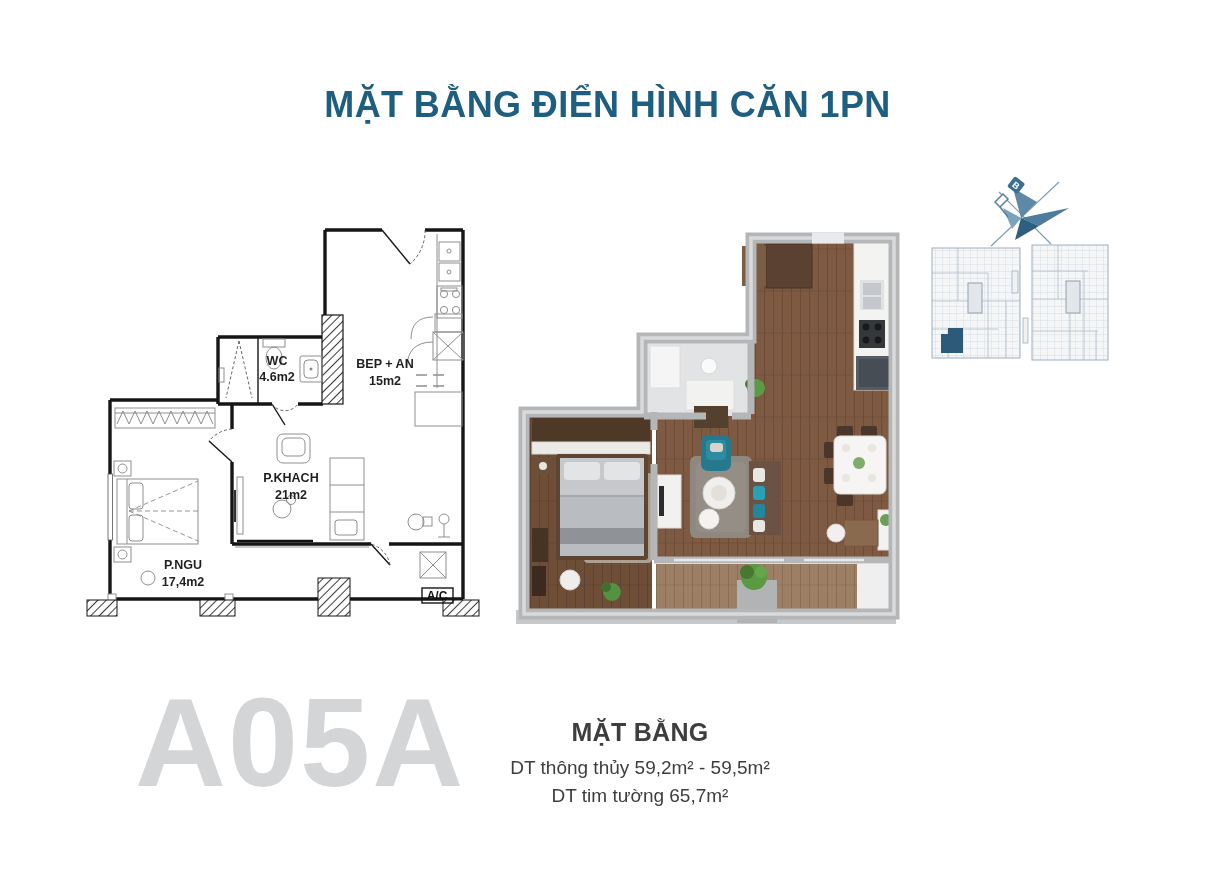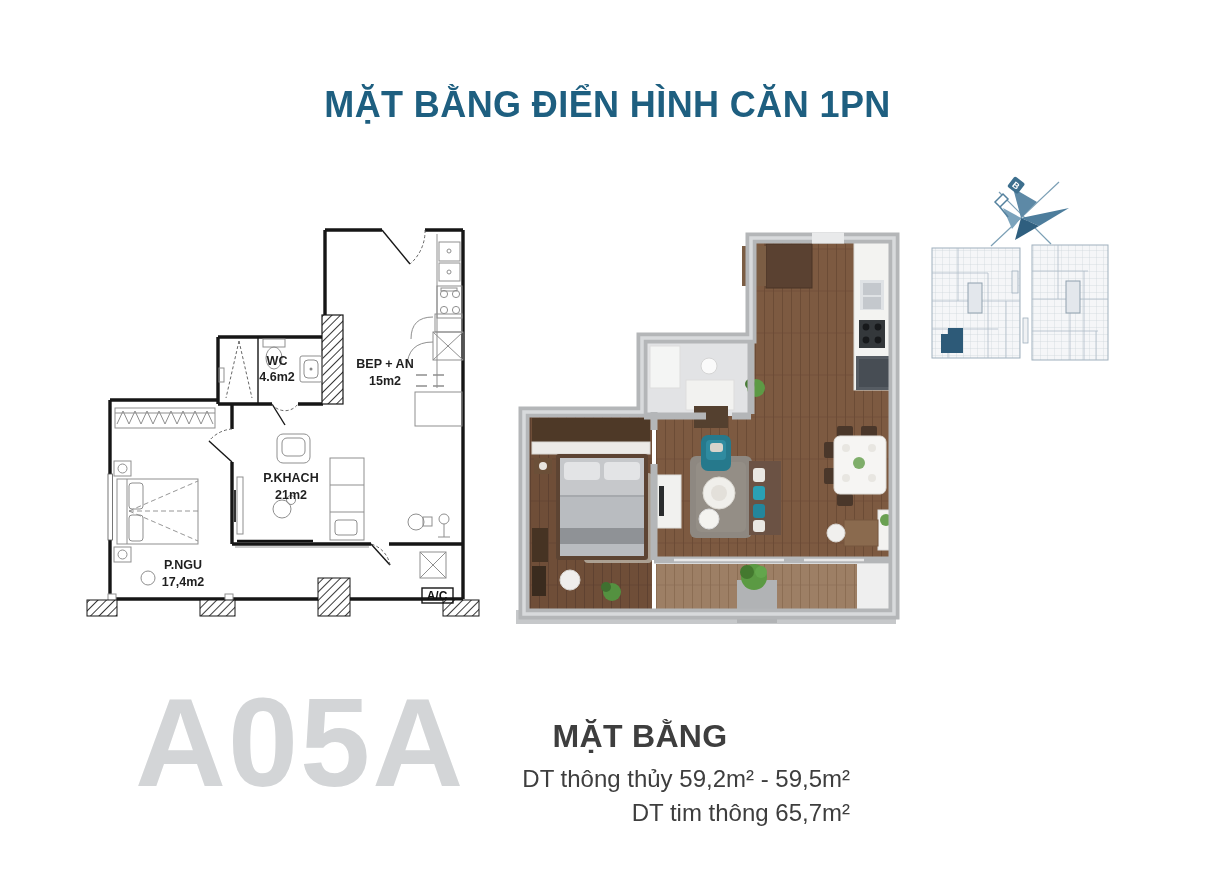--- a/index.html
+++ b/index.html
@@ -14,22 +14,22 @@
   .f  {stroke:#8f8f8f;stroke-width:1;fill:none;}
   .fw {stroke:#8f8f8f;stroke-width:1;fill:#fff;}
   .dashg{stroke:#8a8a8a;stroke-width:.9;stroke-dasharray:5 3;fill:none;}
   .dashd{stroke:#555;stroke-width:.9;stroke-dasharray:3 2.2;fill:none;}
   .plbl{font:700 12.5px "Liberation Sans",sans-serif;fill:#1f1f1f;text-anchor:middle;}
   .pac {font:700 12px  "Liberation Sans",sans-serif;fill:#111;text-anchor:middle;}
   
   .unit-code{position:absolute;left:135px;top:680px;width:350px;
              font-size:126px;font-weight:700;line-height:1;letter-spacing:2px;color:#d3d5d7;}
   .info{position:absolute;left:430px;top:718px;width:420px;text-align:center;color:#3e3e3e;}
-  .info .hd{font-size:32px;font-weight:700;margin:0 0 10px 0;letter-spacing:.3px;}
-  .info .ln{font-size:24px;font-weight:400;margin:6px 0;text-align:right;}
+  .info .hd{font-size:25px;font-weight:700;margin:0 0 10px 0;letter-spacing:.3px;}
+  .info .ln{font-size:19px;font-weight:400;margin:6px 0;}
 </style>
 </head>
 <body>
 
 <div class="canvas">
 
   <div class="page-title">MẶT BẰNG ĐIỂN HÌNH CĂN 1PN</div>
 
   <svg class="abs" style="left:85px;top:222px" width="395" height="408" viewBox="0 0 395 408">
     <defs>
@@ -318,16 +318,16 @@
     </g>
     <rect x="84" y="28" width="6" height="22" fill="#f0f2f4" stroke="#9fb0bd" stroke-width=".8"></rect>
     <rect x="95" y="75" width="5" height="25" fill="#f0f2f4" stroke="#9fb0bd" stroke-width=".8"></rect>
   </svg>
 
   <div class="unit-code">A05A</div>
 
   <div class="info">
     <div class="hd">MẶT BẰNG</div>
     <div class="ln">DT thông thủy 59,2m² - 59,5m²</div>
-    <div class="ln">DT tim thông 65,7m²</div>
+    <div class="ln">DT tim tường 65,7m²</div>
   </div>
 
 </div>
 
 </body></html>

